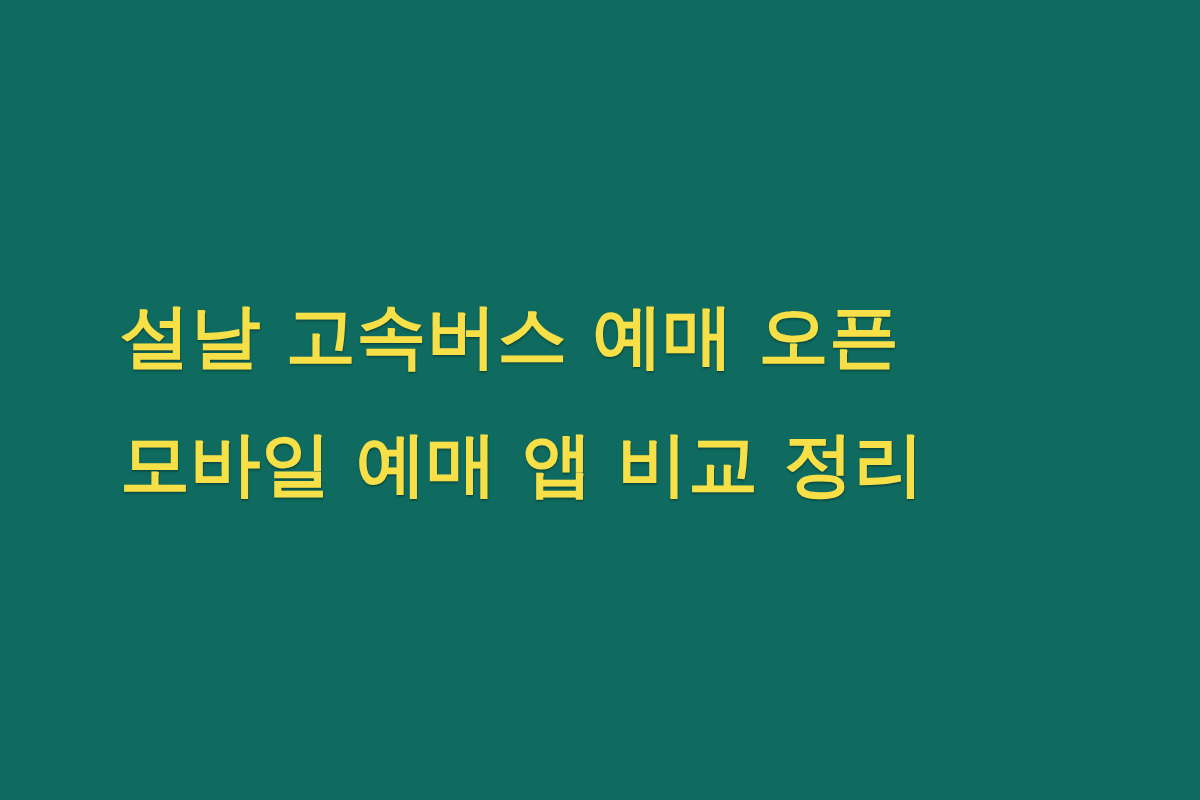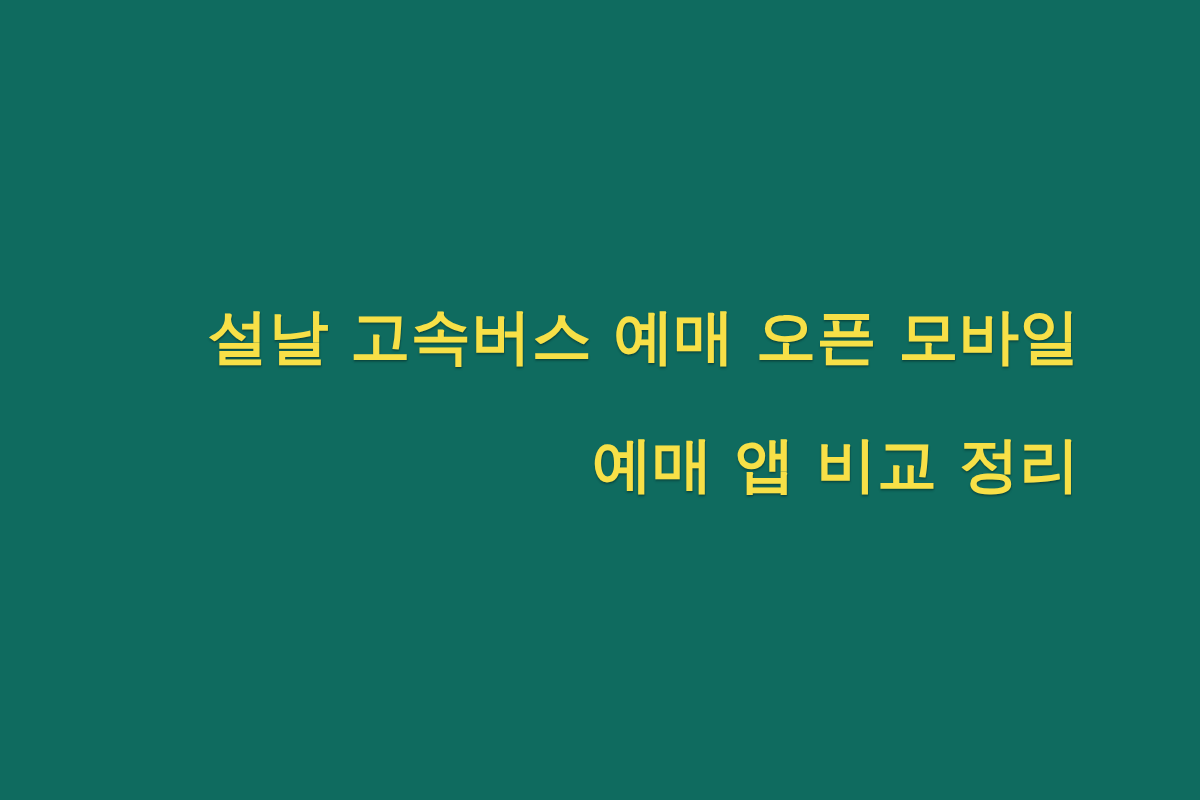--- a/index.html
+++ b/index.html
@@ -55,15 +55,15 @@
       1px 1px 0 rgba(6, 52, 46, 0.25);
     
     -webkit-font-smoothing: antialiased;
   }
 </style>
 </head>
 <body>
 
 <div class="card" style="background: rgb(15, 107, 95);">
   <div class="headline-wrap">
-    <h1 class="headline" style="color: rgb(247, 224, 71); font-size: 60px; line-height: 128px; text-align: right;">설날 고속버스 예매 오픈 모바일 예매 앱 비교 정리</h1>
+    <h1 class="headline" style="color: rgb(247, 224, 71); font-size: 70px; line-height: 128px; text-align: left;">설날 고속버스 예매 오픈 모바일 예매 앱 비교 정리</h1>
   </div>
 </div>
 
 </body></html>

